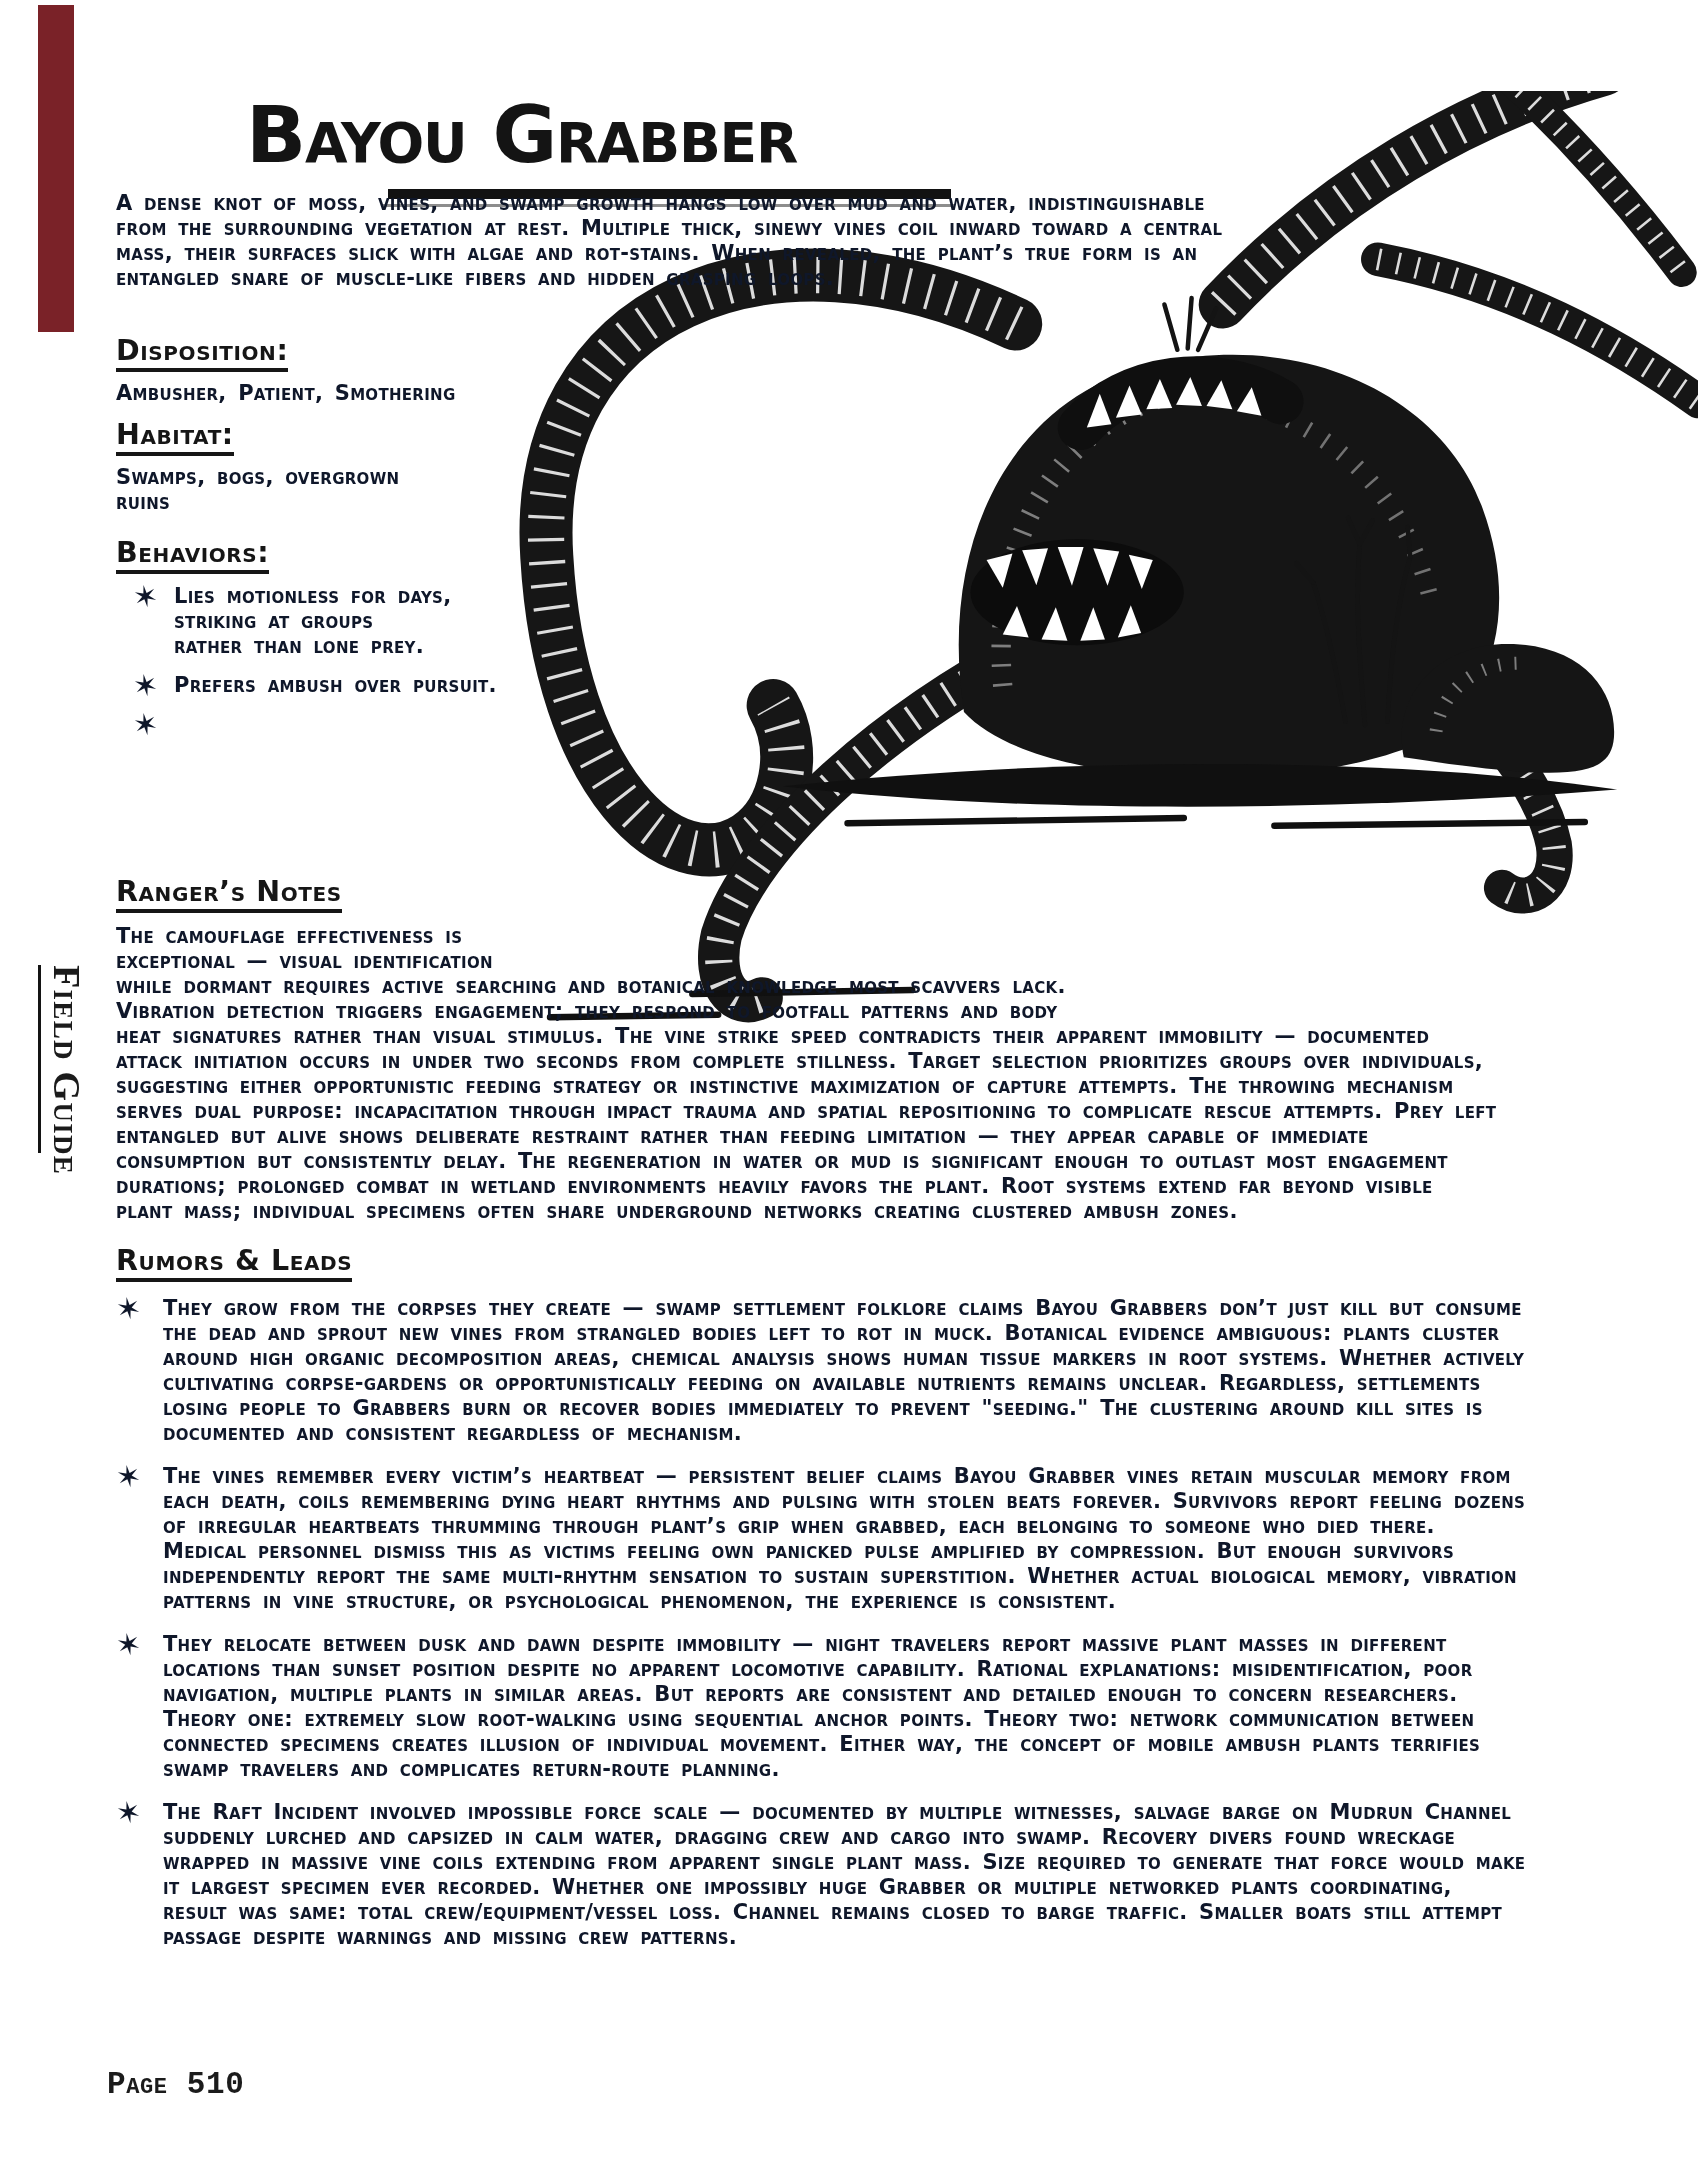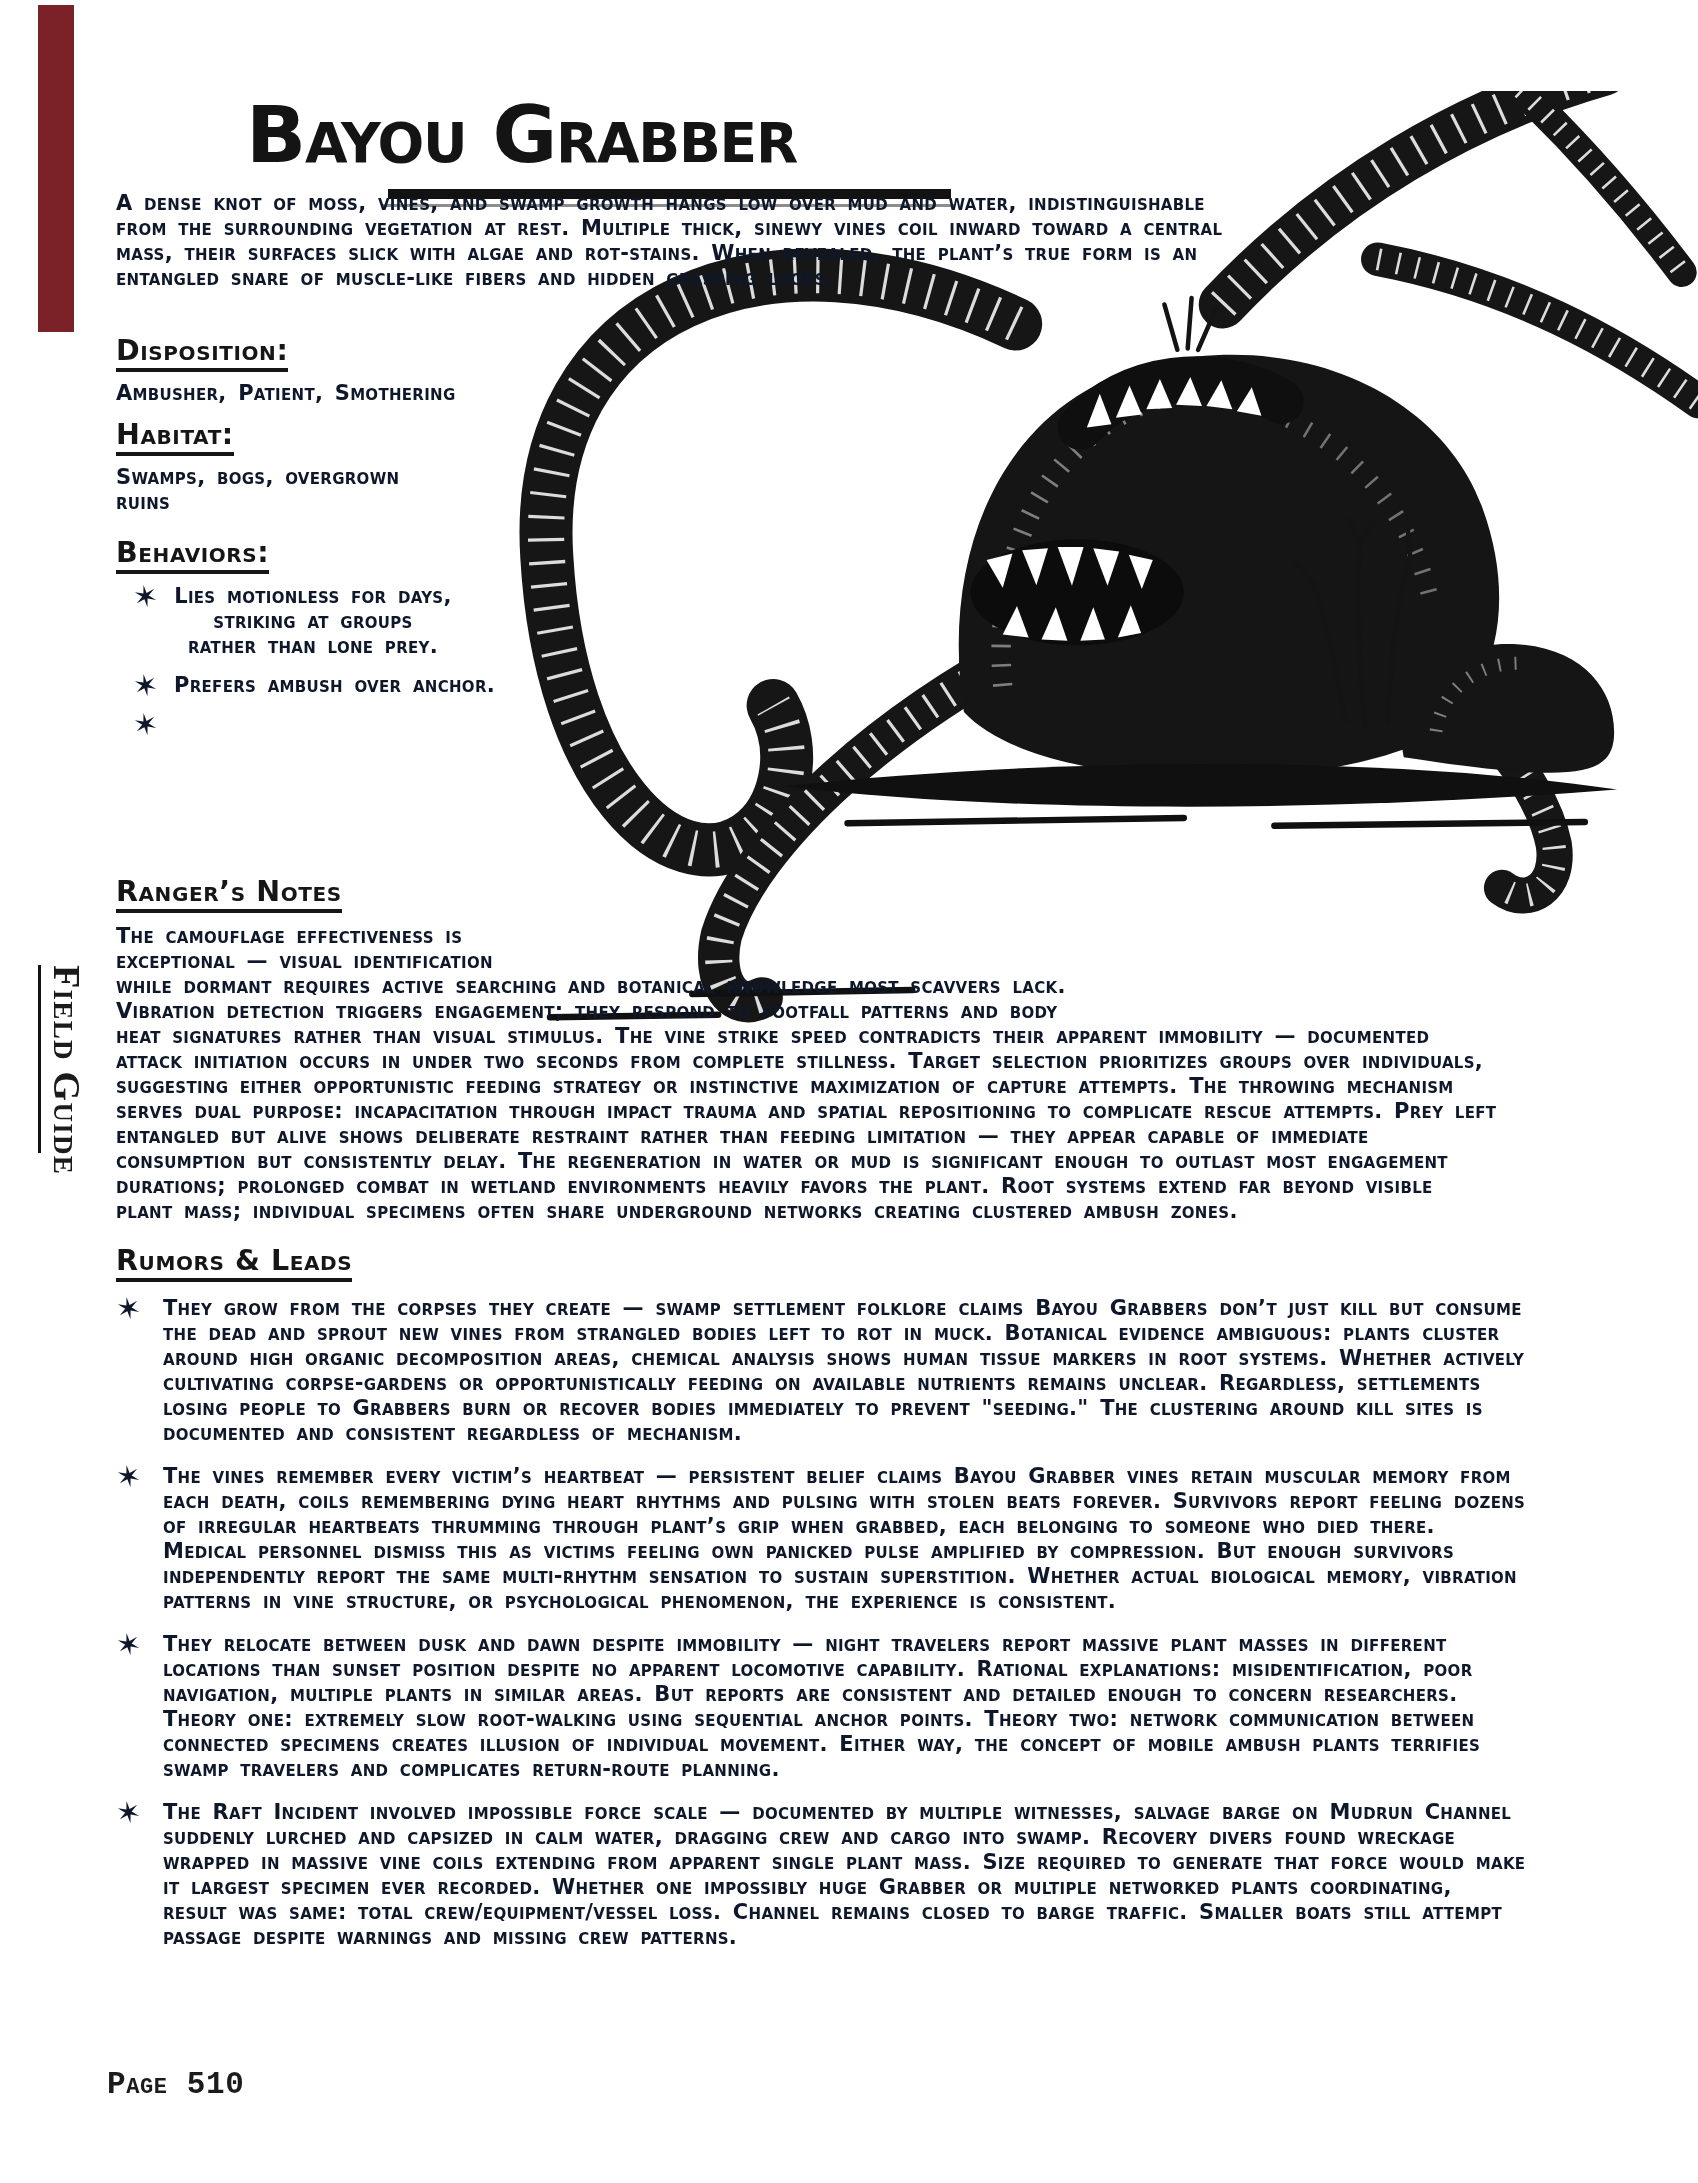--- a/index.html
+++ b/index.html
@@ -46,21 +46,21 @@
   .blk p{margin:9px 0 0 0;}
   .blk.disposition{top:336px;width:582px;}
   .blk.habitat{top:420px;width:298px;}
   .blk.behaviors{top:538px;width:647px;}
   ul.beh{list-style:none;margin:10.4px 0 0 0;padding:0 0 0 17px;}
   ul.beh li{position:relative;padding-left:41px;margin-bottom:14.2px;}
   ul.beh li .star,.rumor-item .star{
     position:absolute;left:0;top:-2.6px;font-size:30px;line-height:30px;
     transform:rotate(-10deg);font-variant:normal;
   }
-  ul.beh li.b1 .txt{display:inline-block;max-width:278px;text-align:center;}
+  ul.beh li.b1 .txt{display:inline-block;max-width:278px;}
   ul.beh li.b2 .txt{display:inline-block;max-width:362px;}
   ul.beh li.b3 .txt{display:inline-block;max-width:440px;}
   
   .lower{position:absolute;left:116px;top:877px;width:1436px;z-index:2;}
   .notes{margin:11.6px 0 22px 0;width:1384px;}
   .notes .sp{float:right;}
   .notes .sp1{width:970px;height:50px;}
   .notes .sp2{width:401px;height:50px;clear:right;}
   .rumors-list{margin-top:14.2px;}
   .rumor-item{position:relative;padding-left:47px;width:1410px;box-sizing:border-box;margin-bottom:18px;}
@@ -161,21 +161,21 @@
 
   <div class="blk behaviors">
     <h2 class="hd">Behaviors:</h2>
     <ul class="beh hand">
       <li class="b1">
         <span class="star">✶</span>
         <span class="txt">Lies motionless for days, striking at groups rather than lone prey.</span>
       </li>
       <li class="b2">
         <span class="star">✶</span>
-        <span class="txt">Prefers ambush over anchor.</span>
+        <span class="txt">Prefers ambush over pursuit.</span>
       </li>
       <li class="b3">
         <span class="star">✶</span>
       </li>
     </ul>
   </div>
 
   <div class="lower">
     <h2 class="hd">Ranger’s Notes</h2>
     <p class="notes hand">

